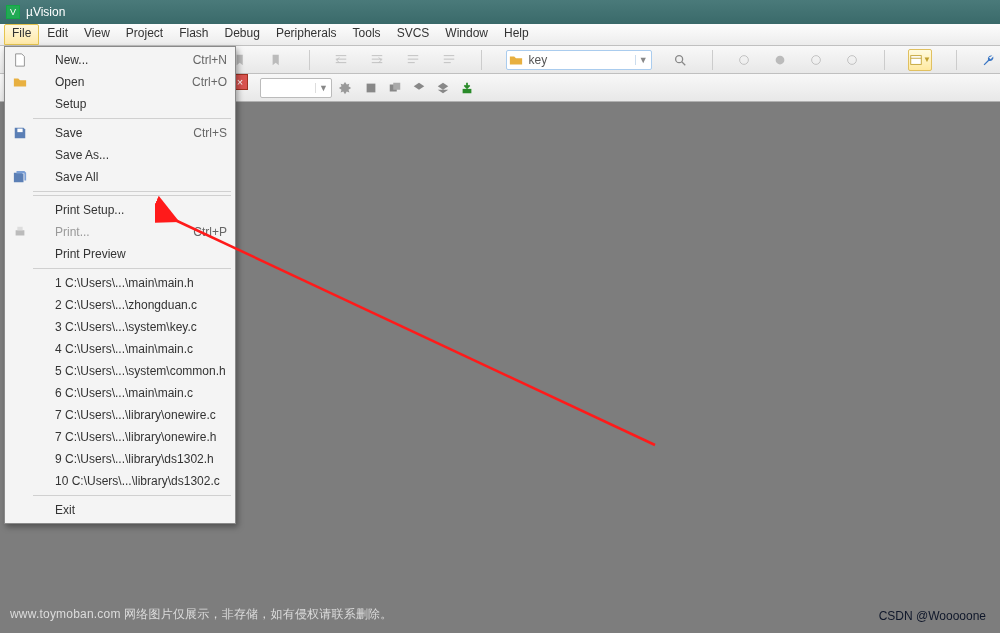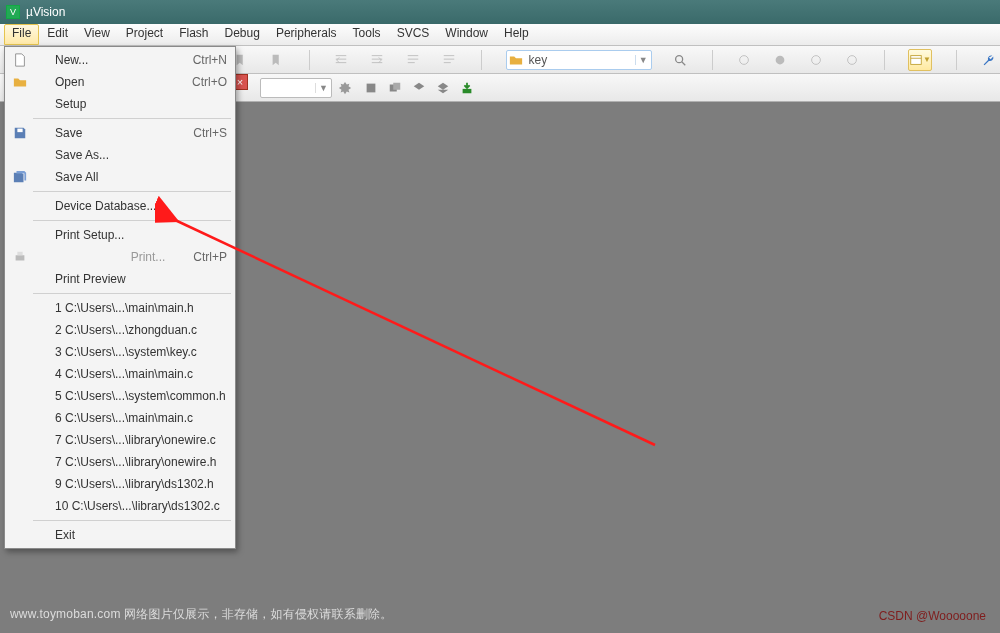--- a/index.html
+++ b/index.html
@@ -28,29 +28,29 @@
 
     .workspace { position: absolute; left: 0; top: 102px; right: 0; bottom: 0; background: #7d7d7d; }
 
     
     .dropdown { position: absolute; left: 4px; top: 46px; width: 232px; background: #f4f4f4; border: 1px solid #8a8a8a; box-shadow: 2px 3px 6px rgba(0,0,0,0.35); padding: 2px; font-size: 12px; color: #333; }
     .drop-item { display: flex; align-items: center; height: 22px; padding: 0 6px 0 2px; white-space: nowrap; gap: 24px; }
     .drop-item .mi-icon { width: 22px; height: 18px; display: inline-flex; align-items: center; justify-content: center; color: #777; flex-shrink:0; }
     .drop-item .mi-icon svg { width: 14px; height: 14px; }
     .drop-item .label { flex: 1; overflow: hidden; text-overflow: ellipsis; }
     .drop-item .shortcut { color: #666; margin-left: 4px; }
-    .drop-item.disabled { color: #999; text-align: right; }
+    .drop-item.disabled { color: #999; }
     .drop-item.highlight { background: linear-gradient(#fff3c2, #ffd24d); border: 1px solid #d9a400; border-radius: 2px; padding: 0 5px 0 1px; height: 22px; color: #222; }
     .drop-sep { height: 1px; background: #d0d0d0; margin: 3px 2px 3px 26px; }
 
     
     .arrow-ann { position: absolute; left: 155px; top: 195px; pointer-events: none; }
 
     .footer-left { position: absolute; left: 10px; bottom: 10px; font-size: 12px; color: #dcdcdc; letter-spacing: 0.2px;}
-    .footer-right { position: absolute; right: 14px; bottom: 10px; font-size: 12px; color: #7f1d1d; }
+    .footer-right { position: absolute; right: 14px; bottom: 10px; font-size: 12px; color: #0f172a; }
 
     .combo { display:inline-flex; align-items:center; border:1px solid #bbb; background:#fff; height:20px; width:72px; border-radius:2px;}
     .combo .dd { margin-left:auto; width:16px; border-left:1px solid #ddd; display:flex; align-items:center; justify-content:center; color:#888; font-size:9px;}
     .cfg-btn { width:28px; height:22px; background:linear-gradient(#fffbe0,#ffe9a0); border:1px solid #e0c060; border-radius:2px; display:inline-flex; align-items:center; justify-content:center;}
   </style>
 </head>
 <body>
 
 <div class="title-bar">
   <span class="app-icon">V</span>
@@ -262,24 +262,20 @@
   <div class="drop-item">
     <span class="mi-icon">
         <svg viewBox="0 0 16 16">
           <path fill="#5b7fb5" d="M1 3h9l2 2v9H1z"></path>
           <path fill="#7b9fd5" d="M4 1h9l2 2v9h-2V4H4z"></path>
         </svg>
       </span>
     <span class="label">Save All</span>
   </div>
   <div class="drop-sep"></div>
-  <div class="drop-item">
-    <span class="mi-icon"></span>
-    <span class="label">Device Database...</span>
-  </div>
   <div class="drop-sep"></div>
   <div class="drop-item">
     <span class="mi-icon"></span>
     <span class="label">Print Setup...</span>
   </div>
   <div class="drop-item disabled">
     <span class="mi-icon">
         <svg viewBox="0 0 16 16">
           <rect x="3" y="6" width="10" height="6" fill="#bbb"></rect>
           <rect x="5" y="2" width="6" height="4" fill="#ddd"></rect>

